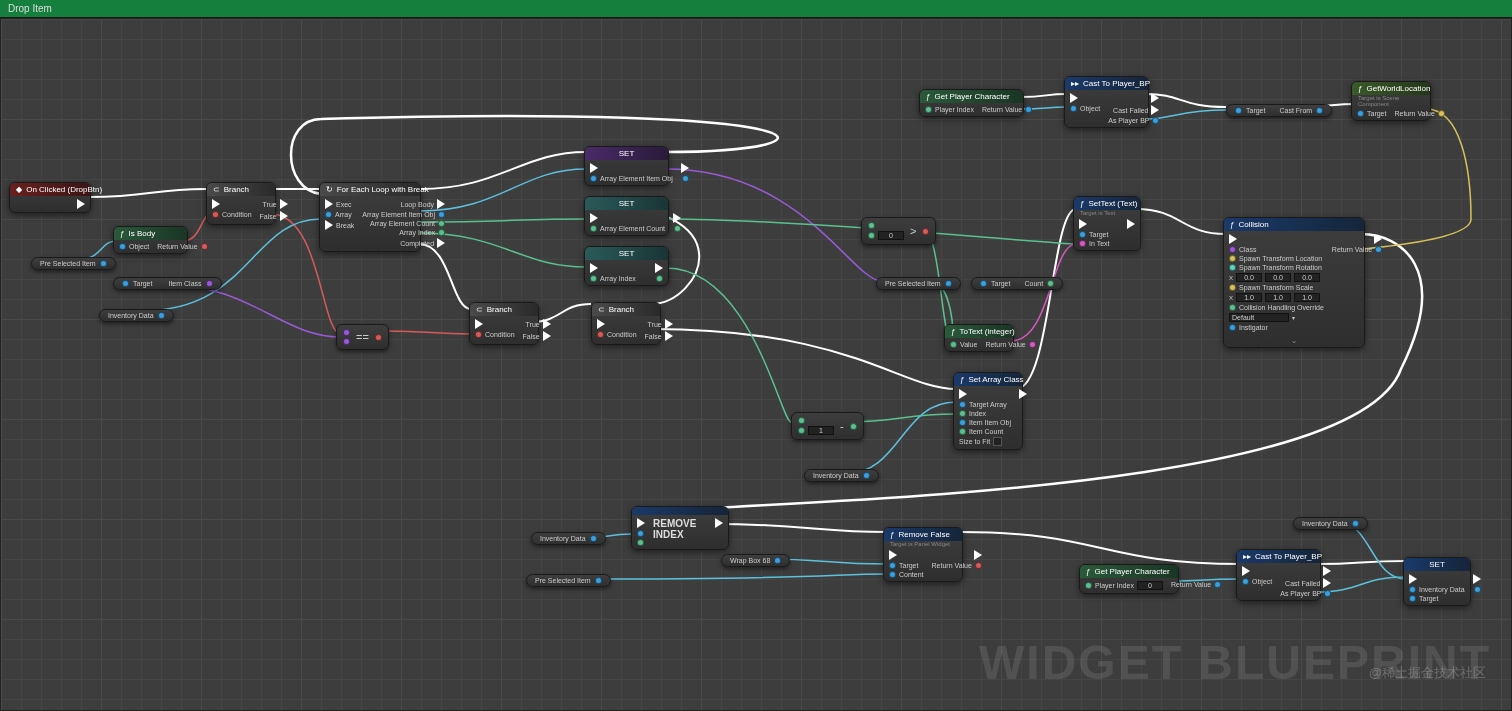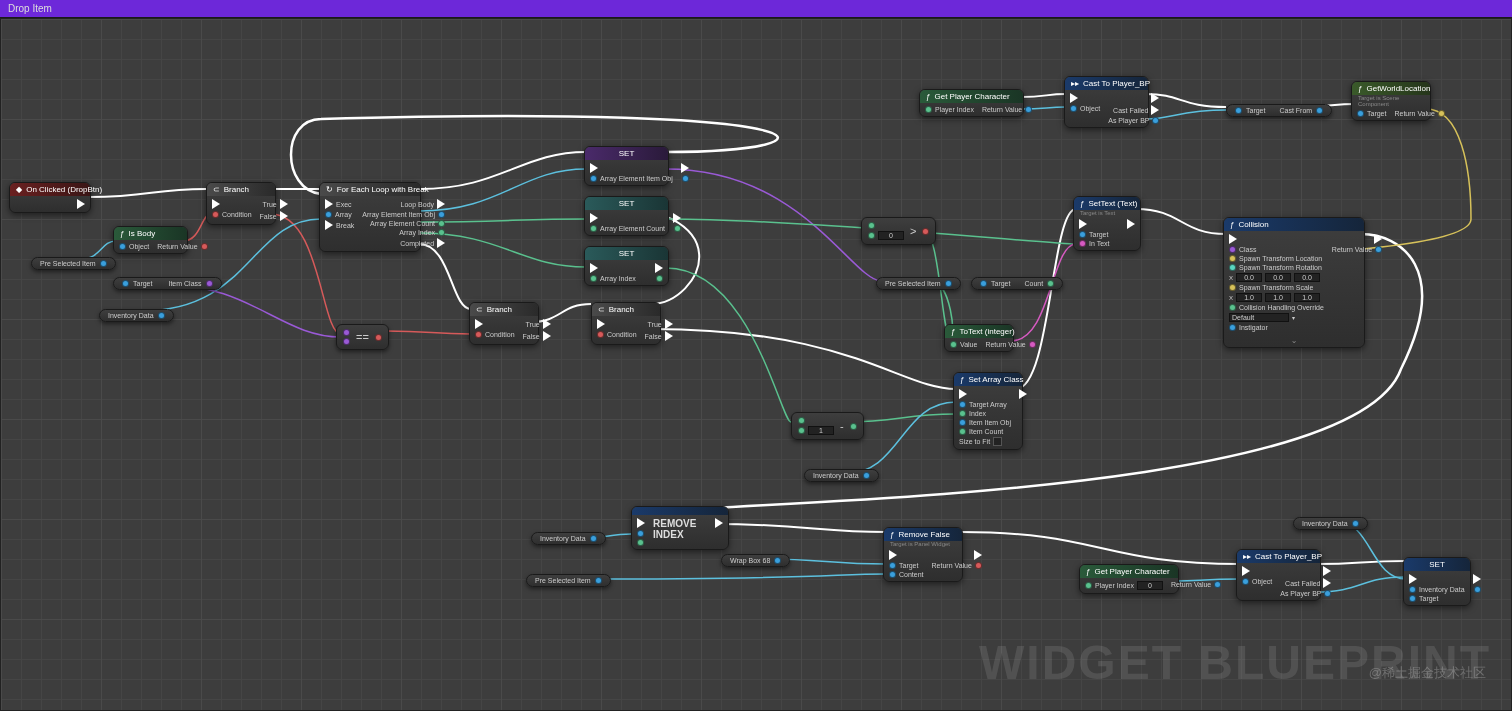--- a/index.html
+++ b/index.html
@@ -7,21 +7,21 @@
   background: #3a3a3a;
   font-family: Arial, sans-serif;
   font-size: 8px;
   color: #ccc;
   width: 1512px;
   height: 711px;
   overflow: hidden;
   position: relative;
 }
 .titlebar {
-  background: #6d28d9;
+  background: #15803d;
   border-bottom: 1px solid #1a1a1a;
   height: 18px;
   padding: 3px 8px;
   font-size: 10px;
   color: #ddd;
 }
 .canvas {
   position: absolute;
   top: 18px;
   left: 0;

